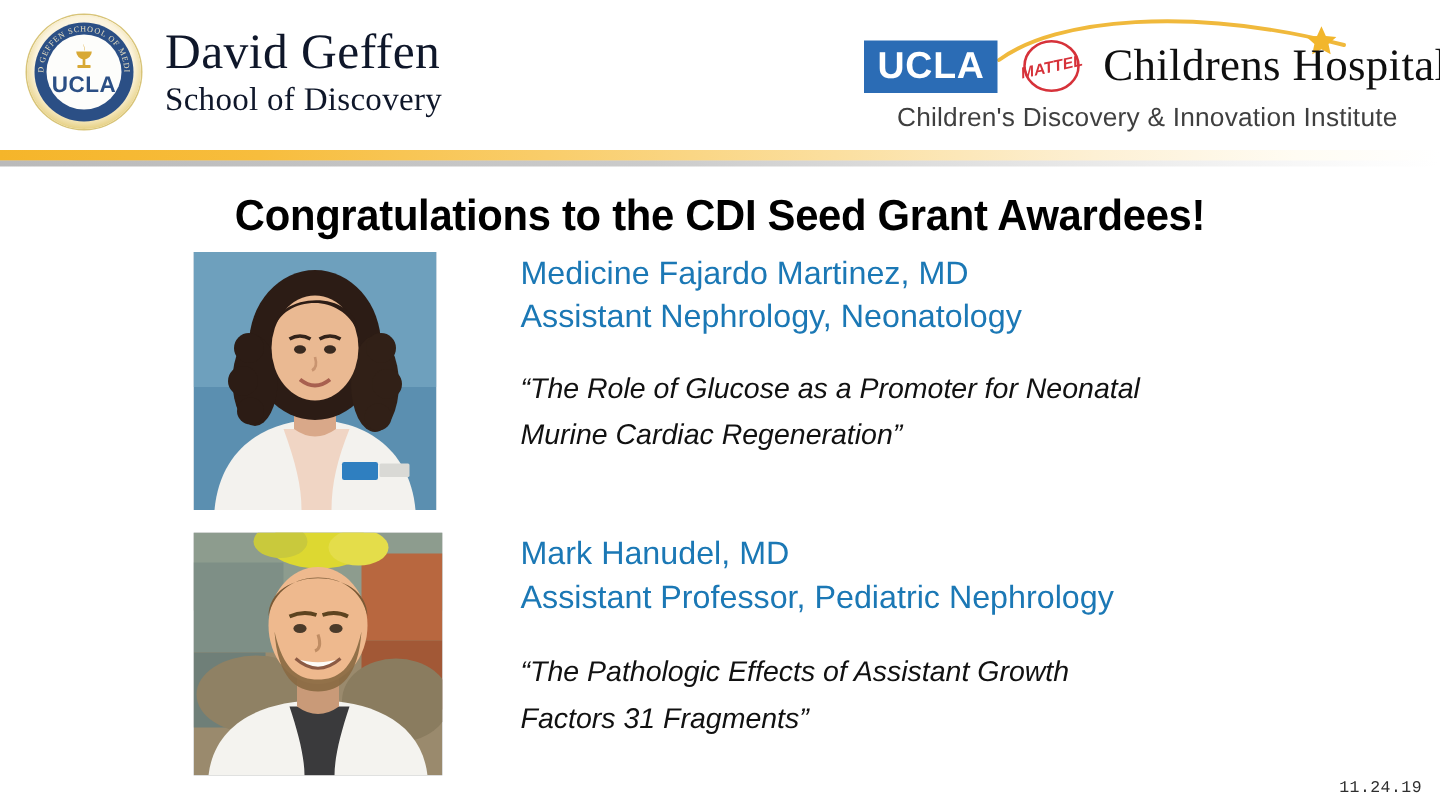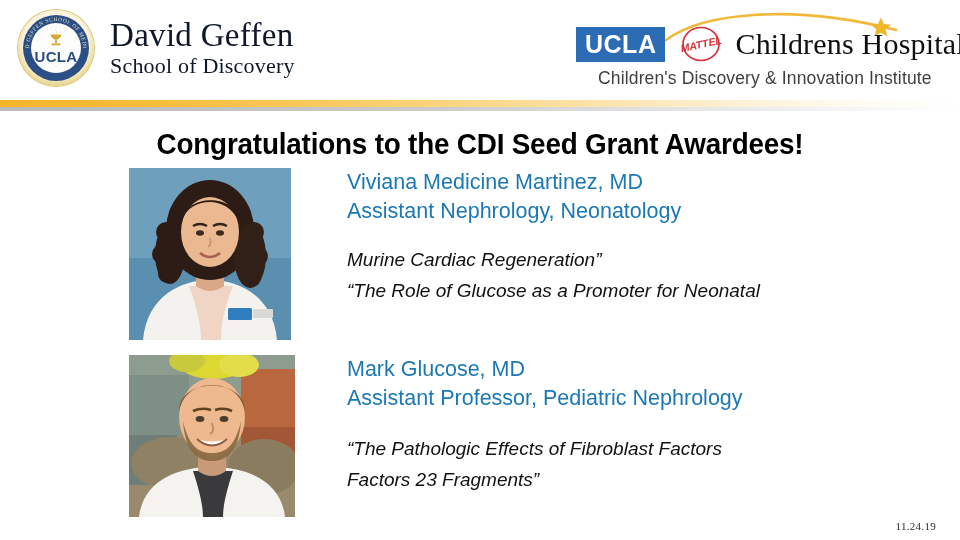--- a/index.html
+++ b/index.html
@@ -224,22 +224,22 @@
     font-size: 19px;
     line-height: 31px;
     color: #111111;
   }
   .awardee-project .pline { white-space: nowrap; }
   .awardee-2 .awardee-text { left: 347px; }
   .awardee-2 .awardee-project { margin-top: 20px; }
 
   .date-stamp {
     position: absolute;
-    right: 24px; bottom: 8px;
-    font-family: Liberation Serif, serif;
+    right: 12px; bottom: 8px;
+    font-family: Liberation Mono, monospace;
     font-size: 11px;
     color: #2e2e2e;
     letter-spacing: 0.3px;
   }
 </style>
 </head>
 <body>
 
 <div class="slide-header">
 
@@ -338,25 +338,25 @@
       <circle cx="125" cy="64" r="10" fill="#312017"></circle>
       <circle cx="129" cy="88" r="10" fill="#312017"></circle>
       <circle cx="123" cy="110" r="9" fill="#312017"></circle>
 
       <rect x="99" y="140" width="24" height="12" rx="1.5" fill="#2f7fc0"></rect>
       <rect x="124" y="141" width="20" height="9" rx="1" fill="#d9d9d5"></rect>
     </svg>
   </div>
 
   <div class="awardee-text">
-    <div class="awardee-name">Viviana Medicine Martinez, MD</div>
+    <div class="awardee-name">Medicine Fajardo Martinez, MD</div>
     <div class="awardee-role">Assistant Nephrology, Neonatology</div>
     <div class="awardee-project">
+      <div class="pline">“The Role of Glucose as a Promoter for Neonatal</div>
       <div class="pline">Murine Cardiac Regeneration”</div>
-      <div class="pline">“The Role of Glucose as a Promoter for Neonatal</div>
     </div>
   </div>
 </div>
 
 <div class="awardee awardee-2">
 
   <div class="headshot headshot-2">
     <svg width="166" height="162" viewBox="0 0 166 162">
       <rect x="0" y="0" width="166" height="162" fill="#9a8a6d"></rect>
 
@@ -391,22 +391,22 @@
       <ellipse cx="95" cy="64" rx="4.4" ry="3" fill="#4b3b2a"></ellipse>
 
       <path d="M83 68 q3 9 -2 11" stroke="#c08d64" stroke-width="2" fill="none"></path>
 
       <path d="M68 84 q15 13 30 0 q-15 5 -30 0 Z" fill="#fdfcf7"></path>
       <path d="M68 84 q15 13 30 0" stroke="#8c5b44" stroke-width="2" fill="none"></path>
     </svg>
   </div>
 
   <div class="awardee-text">
-    <div class="awardee-name">Mark Glucose, MD</div>
+    <div class="awardee-name">Mark Hanudel, MD</div>
     <div class="awardee-role">Assistant Professor, Pediatric Nephrology</div>
     <div class="awardee-project">
-      <div class="pline">“The Pathologic Effects of Fibroblast Factors</div>
-      <div class="pline">Factors 23 Fragments”</div>
+      <div class="pline">“The Pathologic Effects of Assistant Growth</div>
+      <div class="pline">Factors 31 Fragments”</div>
     </div>
   </div>
 </div>
 
 <div class="date-stamp">11.24.19</div>
 
 </body></html>

